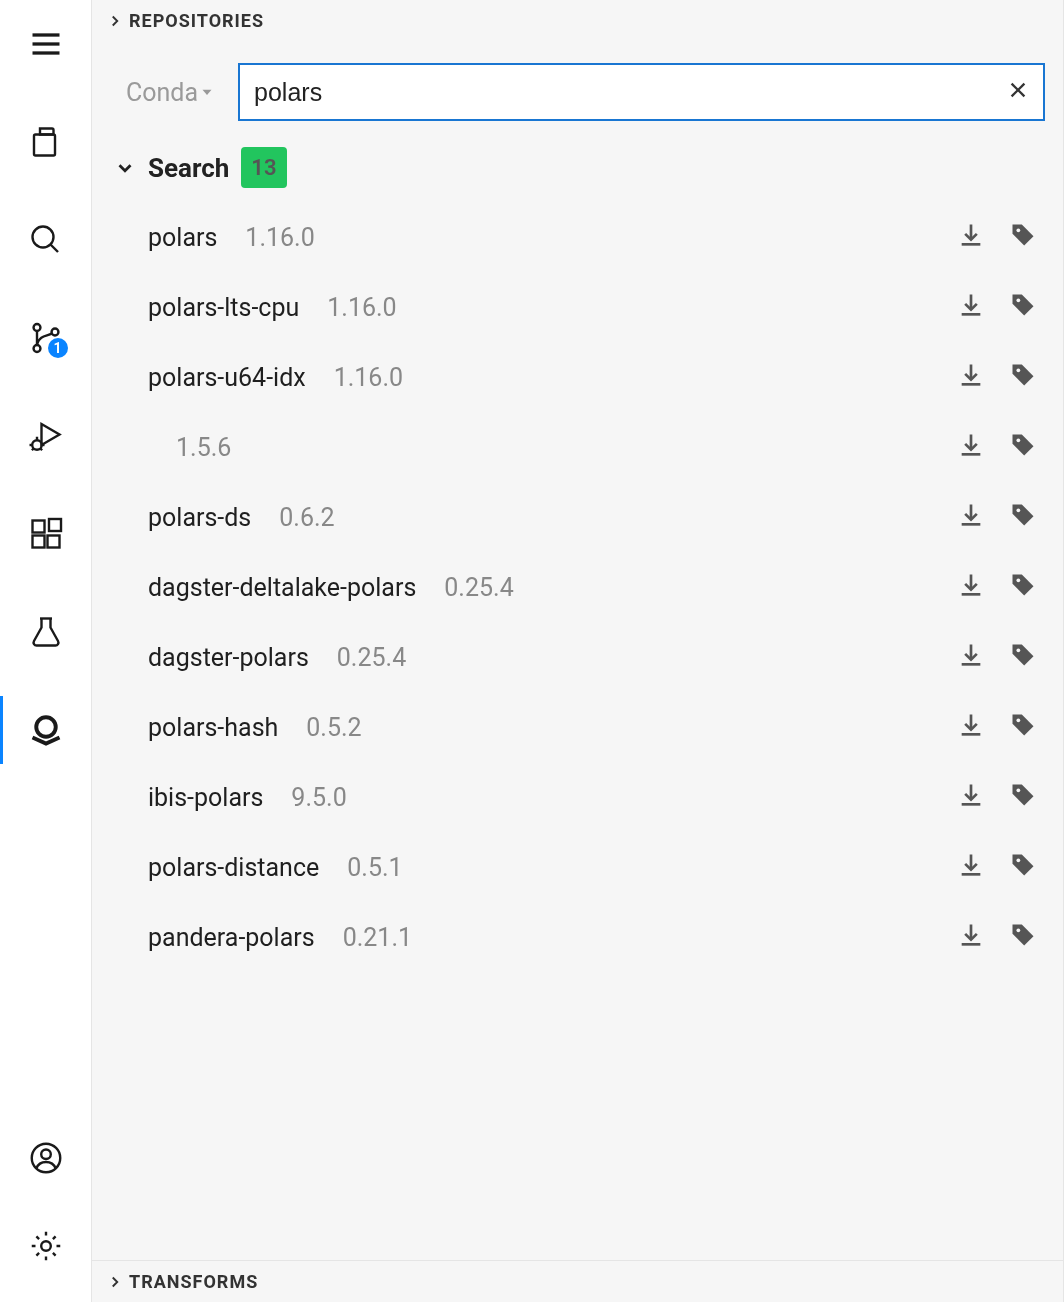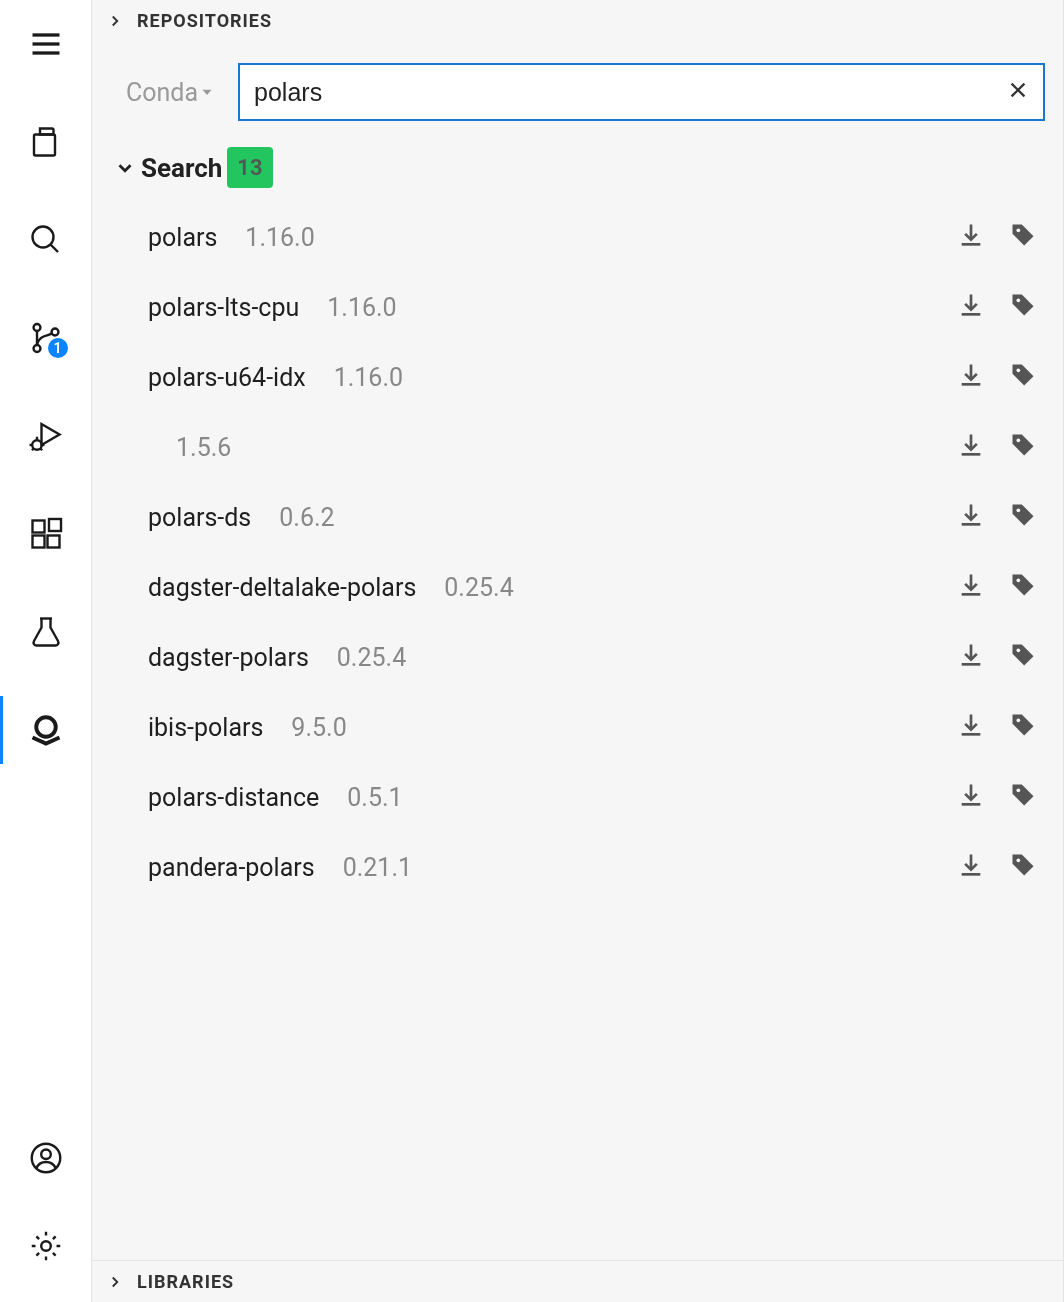--- a/index.html
+++ b/index.html
@@ -15,38 +15,38 @@
   .activity-item svg { width: 36px; height: 36px; stroke: #1a1a1a; fill: none; stroke-width: 1.6; }
   .activity-item.menu svg { stroke-width: 2.2; }
   .activity-item .badge { position: absolute; left: 48px; top: 28px; background: #0a84ff; color: #fff; font-size: 14px; font-weight: 700; border-radius: 10px; min-width: 20px; height: 20px; display: flex; align-items: center; justify-content: center; padding: 0 4px; }
 
   
   .side-panel { flex: 1; display: flex; flex-direction: column; background: #f6f6f6; border-right: 1px solid #e5e5e5; min-width: 0; }
   .panel-title-row { display: flex; align-items: center; justify-content: space-between; padding: 16px 20px 10px 34px; }
   .panel-title { font-size: 20px; letter-spacing: 1px; color: #5a5a5a; font-weight: 400; }
   .more-btn { color: #5a5a5a; font-size: 22px; letter-spacing: 2px; padding: 4px 8px; }
 
-  .section-header { display: flex; align-items: center; gap: 13px; padding: 10px 0 10px 14px; font-size: 18px; font-weight: 700; letter-spacing: 1px; color: #333; cursor: pointer; }
+  .section-header { display: flex; align-items: center; gap: 5px; padding: 10px 0 10px 14px; font-size: 18px; font-weight: 700; letter-spacing: 1px; color: #333; cursor: pointer; }
   .section-header.collapsed svg { transform: rotate(-90deg); }
   .section-header svg { width: 18px; height: 18px; }
   .section-header.top-border { border-top: 1px solid #e5e5e5; }
 
   
   .libraries-body { flex: 1; overflow-y: auto; position: relative; padding-bottom: 10px; }
 
   .search-row { display: flex; align-items: center; gap: 22px; padding: 22px 18px 18px 34px; }
   .conda-select { display: flex; align-items: center; gap: 0; color: #9a9a9a; font-size: 25px; cursor: pointer; }
   .conda-select svg { width: 18px; height: 18px; fill: #9a9a9a; }
 
   .search-input-wrap { flex: 1; position: relative; }
   .search-input { width: 100%; height: 58px; border: 2px solid #1976d2; background: #fff; font-size: 25px; padding: 0 48px 0 14px; outline: none; color: #222; }
   .clear-btn { position: absolute; right: 10px; top: 50%; transform: translateY(-50%); color: #555; cursor: pointer; padding: 6px; }
   .clear-btn svg { width: 22px; height: 22px; }
 
-  .results-header { display: flex; align-items: center; gap: 5px; padding: 8px 0 14px 22px; }
+  .results-header { display: flex; align-items: center; gap: 12px; padding: 8px 0 14px 22px; }
   .results-header svg { width: 22px; height: 22px; }
   .results-title { font-size: 26px; font-weight: 700; color: #222; }
   .results-count { background: #22c55e; color: #555; font-size: 22px; font-weight: 600; padding: 8px 10px; border-radius: 4px; }
 
   .pkg-list { display: flex; flex-direction: column; }
   .pkg-row { display: flex; align-items: center; padding: 19px 26px 19px 56px; }
   .pkg-name { font-size: 25px; color: #1f1f1f; }
   .pkg-version { font-size: 25px; color: #888; margin-left: 28px; }
   .pkg-spacer { flex: 1; }
   .pkg-actions { display: flex; align-items: center; gap: 24px; }
@@ -288,20 +288,36 @@
                   <polyline points="7,11 12,16 17,11"></polyline>
                   <path d="M4 20h16"></path>
                 </svg></span>
               <span class="icon-btn"><svg viewBox="0 0 24 24" fill="#555">
                   <path d="M3 3h8l10 10-8 8L3 11z"></path>
                   <circle cx="8" cy="8" r="1.6" fill="#f6f6f6"></circle>
                 </svg></span>
             </span>
           </div>
           <div class="pkg-row">
+            <span class="pkg-name">polars-hash</span>
+            <span class="pkg-version">0.5.2</span>
+            <span class="pkg-spacer"></span>
+            <span class="pkg-actions">
+              <span class="icon-btn"><svg viewBox="0 0 24 24" fill="none" stroke="#555" stroke-width="2.3">
+                  <path d="M12 3v12"></path>
+                  <polyline points="7,11 12,16 17,11"></polyline>
+                  <path d="M4 20h16"></path>
+                </svg></span>
+              <span class="icon-btn"><svg viewBox="0 0 24 24" fill="#555">
+                  <path d="M3 3h8l10 10-8 8L3 11z"></path>
+                  <circle cx="8" cy="8" r="1.6" fill="#f6f6f6"></circle>
+                </svg></span>
+            </span>
+          </div>
+          <div class="pkg-row">
             <span class="pkg-name">ibis-polars</span>
             <span class="pkg-version">9.5.0</span>
             <span class="pkg-spacer"></span>
             <span class="pkg-actions">
               <span class="icon-btn"><svg viewBox="0 0 24 24" fill="none" stroke="#555" stroke-width="2.3">
                   <path d="M12 3v12"></path>
                   <polyline points="7,11 12,16 17,11"></polyline>
                   <path d="M4 20h16"></path>
                 </svg></span>
               <span class="icon-btn"><svg viewBox="0 0 24 24" fill="#555">
@@ -342,16 +358,16 @@
                 </svg></span>
             </span>
           </div>
         </div>
     </div>
 
     <div class="section-header collapsed transforms">
       <svg viewBox="0 0 24 24">
           <polyline points="6,9 12,15 18,9" fill="none" stroke="#333" stroke-width="2.5"></polyline>
         </svg>
-      <span>LIBRARIES</span>
+      <span>TRANSFORMS</span>
     </div>
   </div>
 </div>
 
 </body></html>

